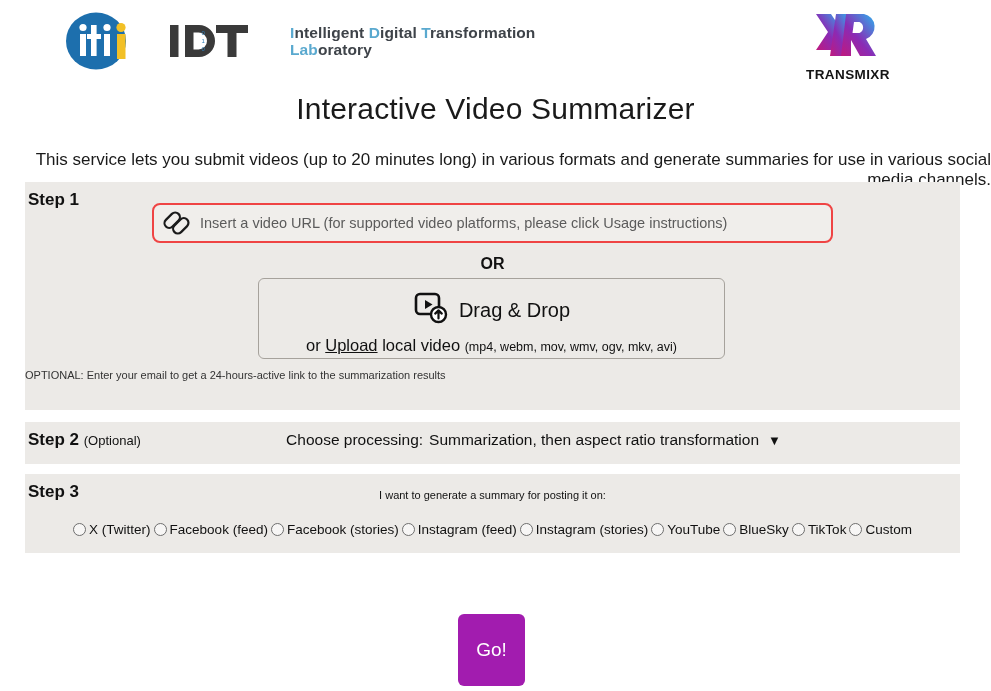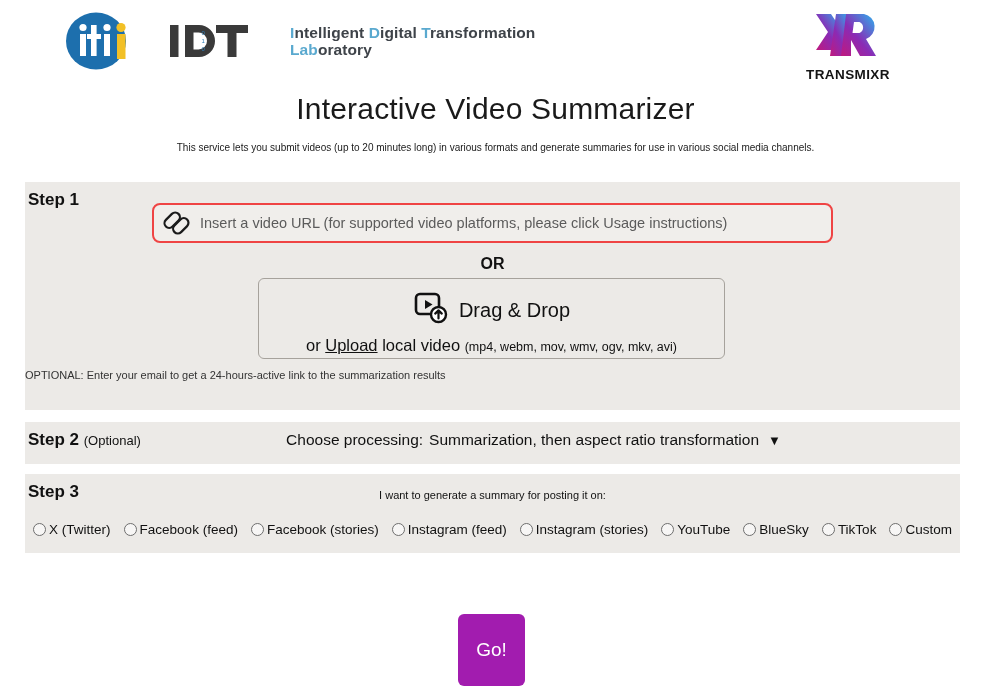--- a/index.html
+++ b/index.html
@@ -65,24 +65,24 @@
   
   .page-title {
     text-align: center;
     font-size: 30px;
     font-weight: normal;
     color: #1a1a1a;
     margin: 8px 0 0 0;
     letter-spacing: 0.2px;
   }
   .page-desc {
-    text-align: center;
-    font-size: 10px;
+    text-align: right;
+    font-size: 17px;
     color: #1a1a1a;
-    margin-top: 16px;
+    margin-top: 24px;
   }
 
   
   .panel {
     position: absolute;
     left: 25px;
     width: 935px;
     background: #eceae7;
     box-sizing: border-box;
   }
@@ -220,21 +220,21 @@
     color: #111;
   }
   .radio-row {
     position: absolute;
     left: 0;
     top: 48px;
     width: 100%;
     display: flex;
     justify-content: center;
     align-items: center;
-    gap: 13px;
+    gap: 3px;
     font-size: 13.5px;
     color: #111;
     white-space: nowrap;
   }
   .radio-opt {
     display: flex;
     align-items: center;
     gap: 3px;
     cursor: pointer;
   }

